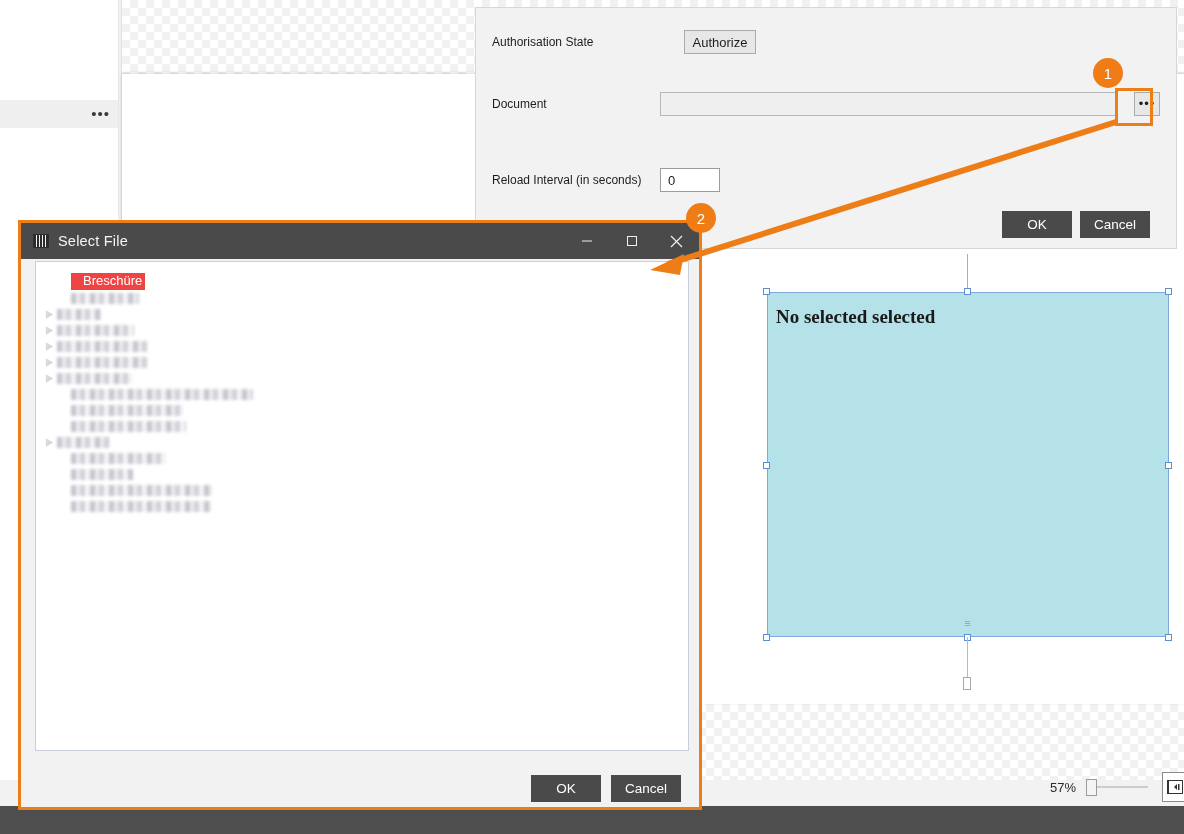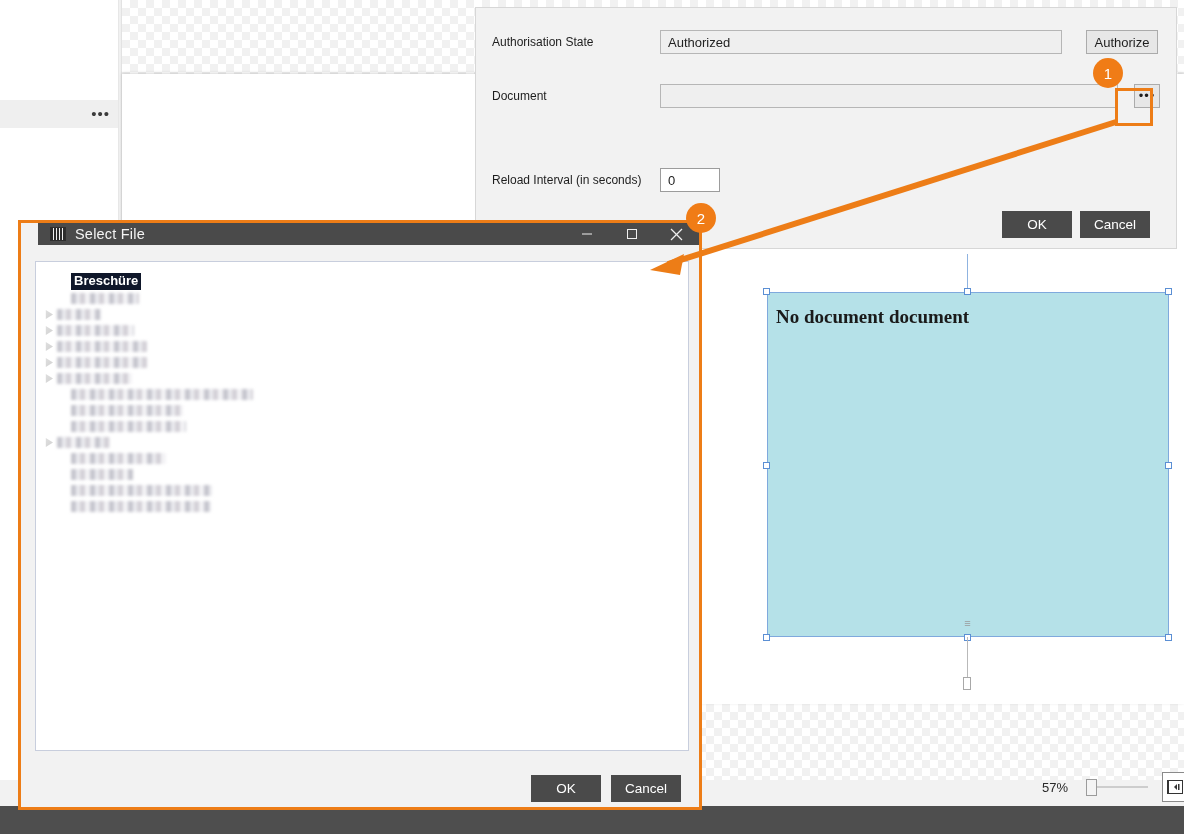--- a/index.html
+++ b/index.html
@@ -96,21 +96,21 @@
   
   #statusbar {
     position: absolute; left: 0; bottom: 28px; width: 1184px; height: 26px;
     background: #f2f2f2;
   }
   #zoom-area {
     position: absolute; right: 0; bottom: 24px; height: 46px; width: 190px;
     display: flex; align-items: center; justify-content: flex-end; gap: 0;
   }
   #zoom-pct {
-    font-size: 13px; color: #2a2a2a; margin-right: 18px;
+    font-size: 13px; color: #2a2a2a; margin-right: 10px;
   }
   #zoom-slider { position: relative; width: 62px; height: 16px; margin-right: 14px; }
   #zoom-track {
     position: absolute; left: 0; top: 7px; width: 62px; height: 2px; background: #cdcdcd;
   }
   #zoom-thumb {
     position: absolute; left: 0px; top: 0px; width: 11px; height: 17px;
     background: #f4f4f4; border: 1px solid #9b9b9b; box-sizing: border-box;
   }
   #fit-btn {
@@ -174,37 +174,37 @@
     background: #4a4a4a; color: #ffffff;
     display: flex; align-items: center; justify-content: center;
     font-size: 13.5px;
   }
 
   
   #selectfile-dialog {
     left: 18px; top: 220px; width: 684px; height: 590px;
     border: 3px solid #ed7d17; box-sizing: border-box;
   }
-  #selectfile-dialog .titlebar { height: 22px; margin-left: 17px; }
+  #selectfile-dialog .titlebar { height: 36px; }
   #list-box {
     position: absolute; left: 14px; top: 38px; width: 654px; height: 490px;
     background: #ffffff; border: 1px solid #c8cedd; box-sizing: border-box;
     overflow: hidden;
   }
   .tree-item { position: absolute; height: 15px; display: flex; align-items: center; }
   .tree-arrow {
     width: 9px; height: 9px; flex: none; margin-right: 4px;
     background: linear-gradient(135deg,#d6d6d6,#c2c2c2);
     opacity: .75;
     clip-path: polygon(20% 0%, 100% 50%, 20% 100%);
   }
   .tree-arrow.hidden { visibility: hidden; }
   .sel-label {
-    background: #0f172a; color: #ffffff; font-size: 13px;
-    padding: 1px 3px 2px 3px; line-height: 14px; font-weight: bold;
+    background: #ef4444; color: #ffffff; font-size: 13px;
+    padding: 1px 3px 2px 12px; line-height: 14px;
   }
   .blur-label {
     height: 11px;
     background:
       repeating-linear-gradient(90deg,
         rgba(150,150,165,.55) 0 5px,
         rgba(205,205,215,.40) 5px 9px,
         rgba(168,162,175,.50) 9px 14px,
         rgba(222,220,228,.35) 14px 19px);
     filter: blur(1.6px);
@@ -239,21 +239,21 @@
       <span class="dots">•••</span>
     </div>
   </div>
   <div id="left-panel-divider"></div>
 
   <div id="doc-page"></div>
 
   <div id="shape-wrap">
     <div id="rot-line"></div>
     <div id="shape-box"></div>
-    <div id="shape-label">No document document</div>
+    <div id="shape-label">No selected selected</div>
     <div class="handle" style="left:-4px;top:-4px;"></div>
     <div class="handle" style="left:197px;top:-4px;"></div>
     <div class="handle" style="left:398px;top:-4px;"></div>
     <div class="handle" style="left:-4px;top:170px;"></div>
     <div class="handle" style="left:398px;top:170px;"></div>
     <div class="handle" style="left:-4px;top:342px;"></div>
     <div class="handle" style="left:197px;top:342px;"></div>
     <div class="handle" style="left:398px;top:342px;"></div>
     <div id="anchor-stem"></div>
     <div id="anchor-mark">≡</div>
@@ -277,25 +277,24 @@
     </div>
   </div>
   <div id="taskbar"></div>
 
   <div class="dialog" id="gdocs-dialog">
 
     <div id="gdocs-body">
 
       <div class="form-row" style="left:16px; top:22px; width:668px;">
         <div class="form-label">Authorisation State</div>
-        <div class="field" style="width:402px;">Authorized</div>
         <div class="flat-btn" style="width:72px; margin-left:24px;">Authorize</div>
       </div>
 
-      <div class="form-row" style="left:16px; top:76px; width:668px;">
+      <div class="form-row" style="left:16px; top:84px; width:668px;">
         <div class="form-label">Document</div>
         <div class="field" style="width:458px;"></div>
         <div class="flat-btn" style="width:26px; margin-left:16px; letter-spacing:1px; line-height:6px;">•••</div>
       </div>
 
 
       <div class="form-row" style="left:16px; top:160px; width:668px;">
         <div class="form-label">Reload Interval (in seconds)</div>
         <div class="field editable" style="width:60px;">0</div>
       </div>

